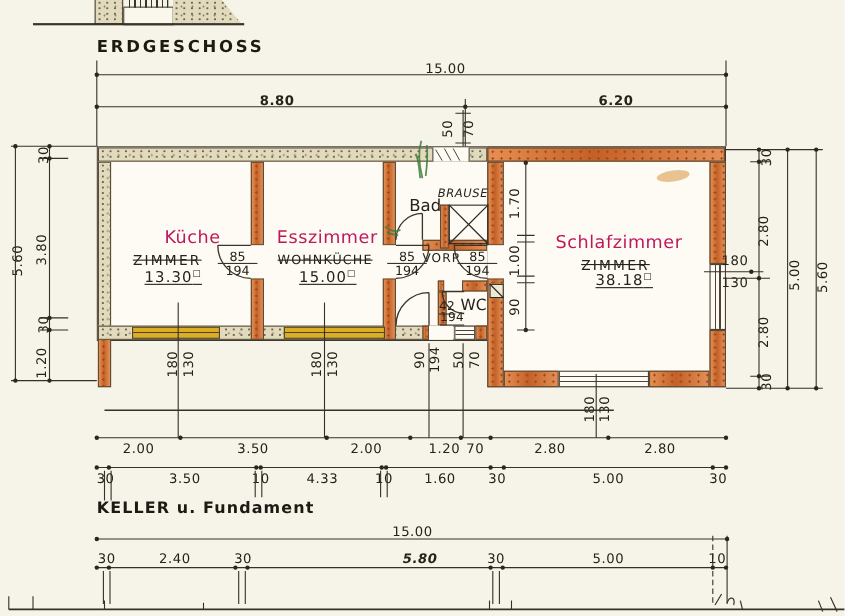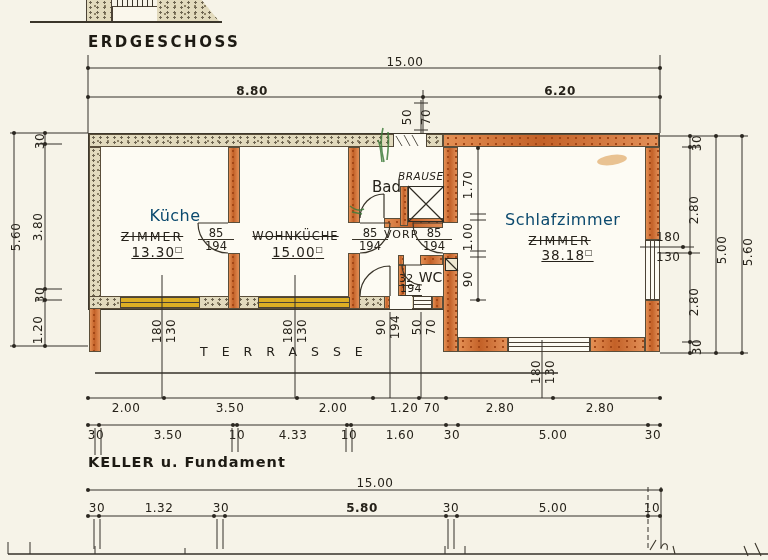--- a/index.html
+++ b/index.html
@@ -30,21 +30,21 @@
   .winY{
     position:absolute;box-sizing:border-box;border:1px solid #4c4336;
     background:linear-gradient(to bottom,transparent 42%,#4c4336 42%,#4c4336 56%,transparent 56%),#dcae24;
   }
   .winWh{position:absolute;box-sizing:border-box;border:1px solid #4c4336;background:#fdfbf3;}
   .glazeH{background:linear-gradient(to bottom,transparent 30%,#4c4336 30%,#4c4336 38%,transparent 38%,transparent 62%,#4c4336 62%,#4c4336 70%,transparent 70%),#fdfbf3;}
   .glazeV{background:linear-gradient(to right,transparent 30%,#4c4336 30%,#4c4336 40%,transparent 40%,transparent 60%,#4c4336 60%,#4c4336 70%,transparent 70%),#fdfbf3;}
   .lbl{position:absolute;white-space:nowrap;}
   .title{font-size:15px;font-weight:bold;letter-spacing:2.5px;color:#1d1a13;}
   .title2{font-size:14.5px;font-weight:bold;letter-spacing:1px;color:#1d1a13;}
-  .room-name{font-size:16px;letter-spacing:.5px;color:#0c4a6e;}
+  .room-name{font-size:16px;letter-spacing:.5px;color:#be185d;}
   .struck{text-decoration:line-through;font-size:12.5px;letter-spacing:2px;}
   .area{font-size:13.5px;letter-spacing:1px;text-decoration:underline;}
   .sup{font-size:8px;vertical-align:super;}
   .dim{font-size:12px;letter-spacing:.5px;}
   .dim-sm{font-size:11px;letter-spacing:.3px;}
   .hd{transform:translate(-50%,0);}
   .rot{transform:translate(-50%,-50%) rotate(-90deg);}
   .doorlbl{position:absolute;width:36px;text-align:center;font-size:11.5px;line-height:12px;}
   .doorlbl .t{display:block;border-bottom:1px solid #3a352a;}
   .terr{font-size:12.5px;letter-spacing:14px;color:#23201a;}
@@ -110,36 +110,36 @@
   <div class="winWh glazeV z3" style="left:645px;top:240px;width:15px;height:60px;"></div>
   <div class="winWh glazeH z3" style="left:508px;top:337px;width:82px;height:15px;"></div>
 
   <div class="shower z3" style="left:408px;top:186px;width:36px;height:36px;"></div>
   <div class="flue z3" style="left:445px;top:258px;width:13px;height:13px;"></div>
 
   <div class="lbl room-name z4" style="left:130px;top:206px;width:90px;text-align:center;">Küche</div>
   <div class="lbl struck z4" style="left:107px;top:229px;width:90px;text-align:center;">ZIMMER</div>
   <div class="lbl area z4" style="left:120px;top:244px;width:75px;text-align:center;"><span>13.30</span><span class="sup">□</span></div>
 
+  <div class="lbl room-name z4" style="left:250px;top:206px;width:95px;text-align:center;">Esszimmer</div>
   <div class="lbl struck z4" style="left:243px;top:229px;width:105px;text-align:center;font-size:11.5px;letter-spacing:1px;">WOHNKÜCHE</div>
   <div class="lbl area z4" style="left:258px;top:244px;width:80px;text-align:center;"><span>15.00</span><span class="sup">□</span></div>
 
   <div class="lbl room-name z4" style="left:505px;top:210px;width:110px;text-align:center;">Schlafzimmer</div>
   <div class="lbl struck z4" style="left:517px;top:233px;width:85px;text-align:center;">ZIMMER</div>
   <div class="lbl area z4" style="left:525px;top:247px;width:85px;text-align:center;"><span>38.18</span><span class="sup">□</span></div>
 
   <div class="lbl z4" style="left:372px;top:178px;font-size:15px;">Bad</div>
   <div class="lbl z4" style="left:398px;top:170px;font-size:10.5px;letter-spacing:.5px;font-style:italic;">BRAUSE</div>
   <div class="lbl z4" style="left:384px;top:228px;font-size:11px;letter-spacing:1px;">VORP</div>
   <div class="lbl z4" style="left:399px;top:267px;">
-    <span class="dim-sm" style="border-bottom:1px solid #3a352a;">32</span>
+    <span class="dim-sm" style="border-bottom:1px solid #3a352a;">42</span>
     <span style="font-size:14px;">WC</span>
   </div>
   <div class="lbl dim-sm z4" style="left:400px;top:282px;border-bottom:1px solid #3a352a;">194</div>
-  <div class="lbl terr z4" style="left:200px;top:344px;">TERRASSE</div>
 
   <div class="doorlbl z4" style="left:198px;top:227px;">
     <span class="t">85</span>
     <span>194</span>
   </div>
   <div class="doorlbl z4" style="left:352px;top:227px;">
     <span class="t">85</span>
     <span>194</span>
   </div>
   <div class="doorlbl z4" style="left:416px;top:227px;">
@@ -199,23 +199,23 @@
   <div class="lbl dim hd z4" style="left:237px;top:428px;">10</div>
   <div class="lbl dim hd z4" style="left:293px;top:428px;">4.33</div>
   <div class="lbl dim hd z4" style="left:349px;top:428px;">10</div>
   <div class="lbl dim hd z4" style="left:400px;top:428px;">1.60</div>
   <div class="lbl dim hd z4" style="left:452px;top:428px;">30</div>
   <div class="lbl dim hd z4" style="left:553px;top:428px;">5.00</div>
   <div class="lbl dim hd z4" style="left:653px;top:428px;">30</div>
 
   <div class="lbl dim hd z4" style="left:375px;top:476px;">15.00</div>
   <div class="lbl dim hd z4" style="left:97px;top:501px;">30</div>
-  <div class="lbl dim hd z4" style="left:159px;top:501px;">1.32</div>
+  <div class="lbl dim hd z4" style="left:159px;top:501px;">2.40</div>
   <div class="lbl dim hd z4" style="left:221px;top:501px;">30</div>
-  <div class="lbl dim hd z4" style="left:362px;top:501px;font-weight:bold;">5.80</div>
+  <div class="lbl dim hd z4" style="left:382px;top:501px;font-weight:bold;font-style:italic;">5.80</div>
   <div class="lbl dim hd z4" style="left:451px;top:501px;">30</div>
   <div class="lbl dim hd z4" style="left:553px;top:501px;">5.00</div>
   <div class="lbl dim hd z4" style="left:652px;top:501px;">10</div>
 
   <svg class="lines" width="768" height="560" viewBox="0 0 768 560">
     <g stroke="#35302a" stroke-width="1" fill="none">
 
       <path d="M88,68 H660 M88,97 H660 M88,55 V133 M660,55 V133 M423,90 V133"></path>
 
       <path d="M421,100 V133 M414,103 H428 M414,130 H428"></path>

